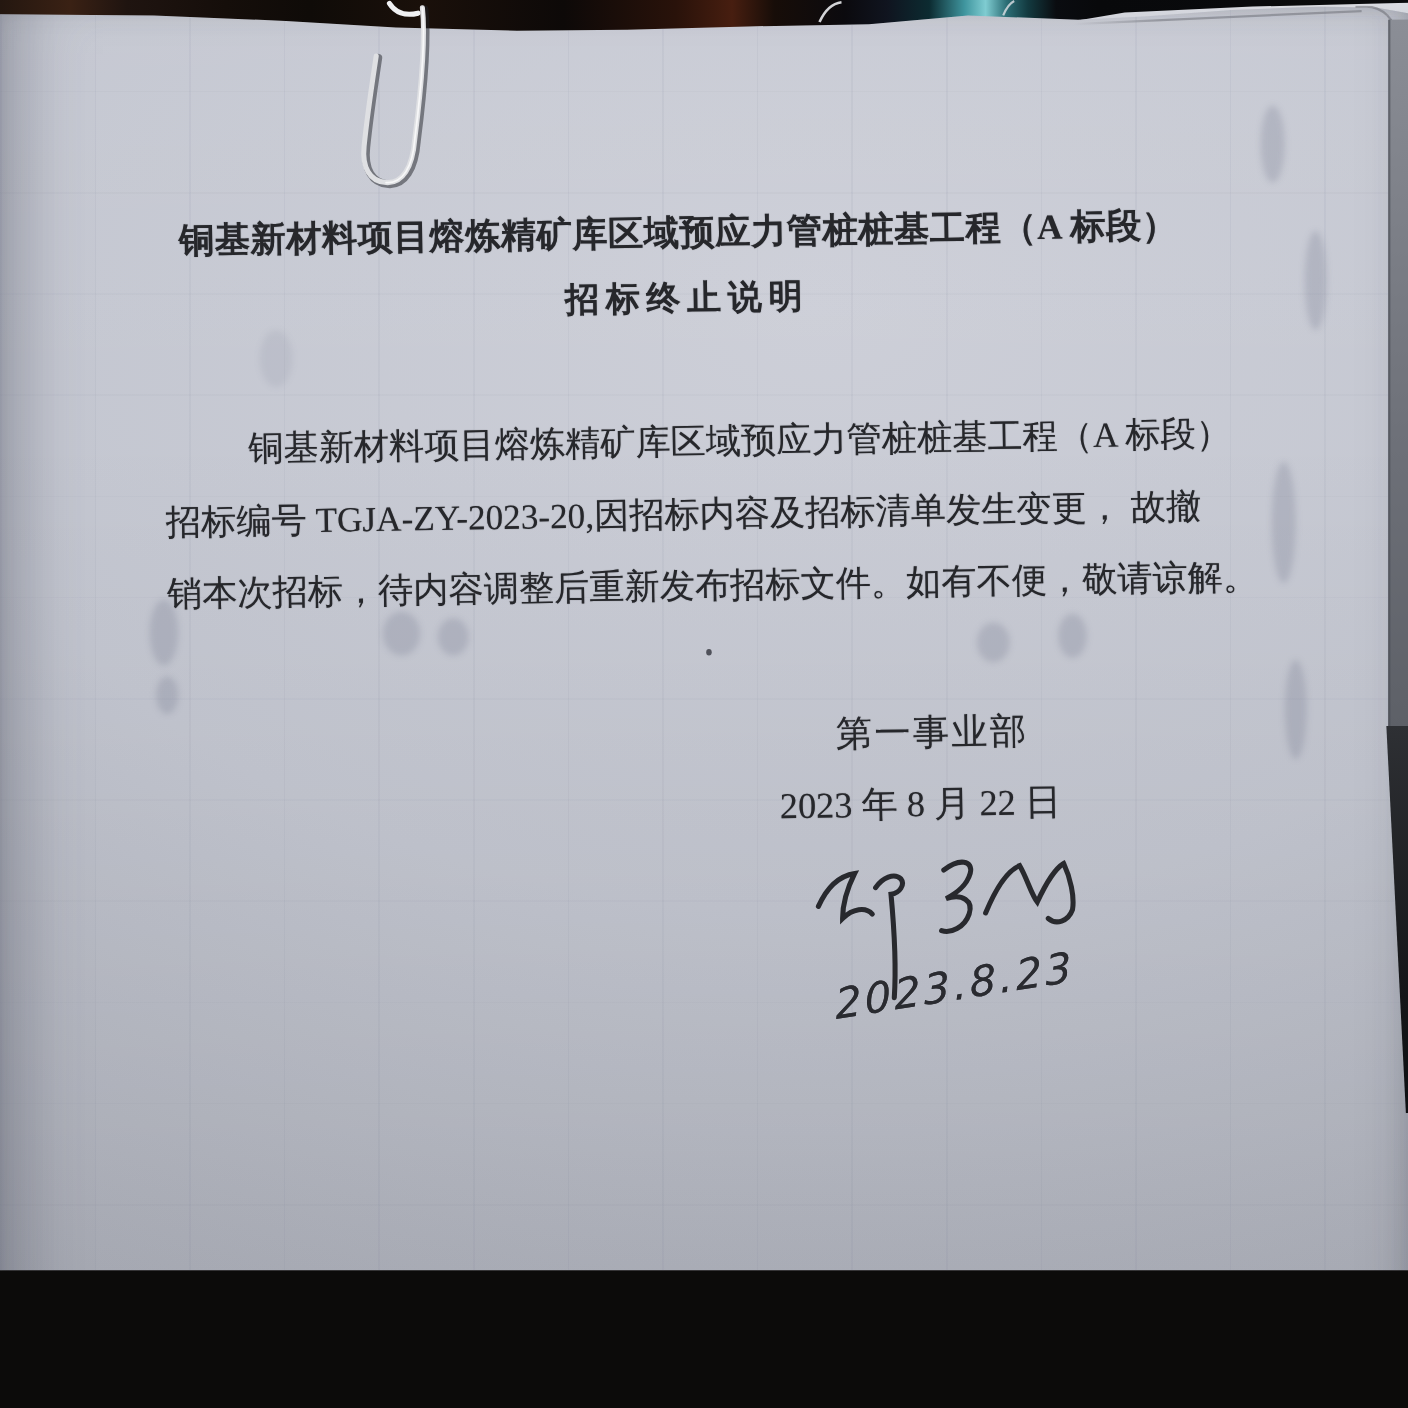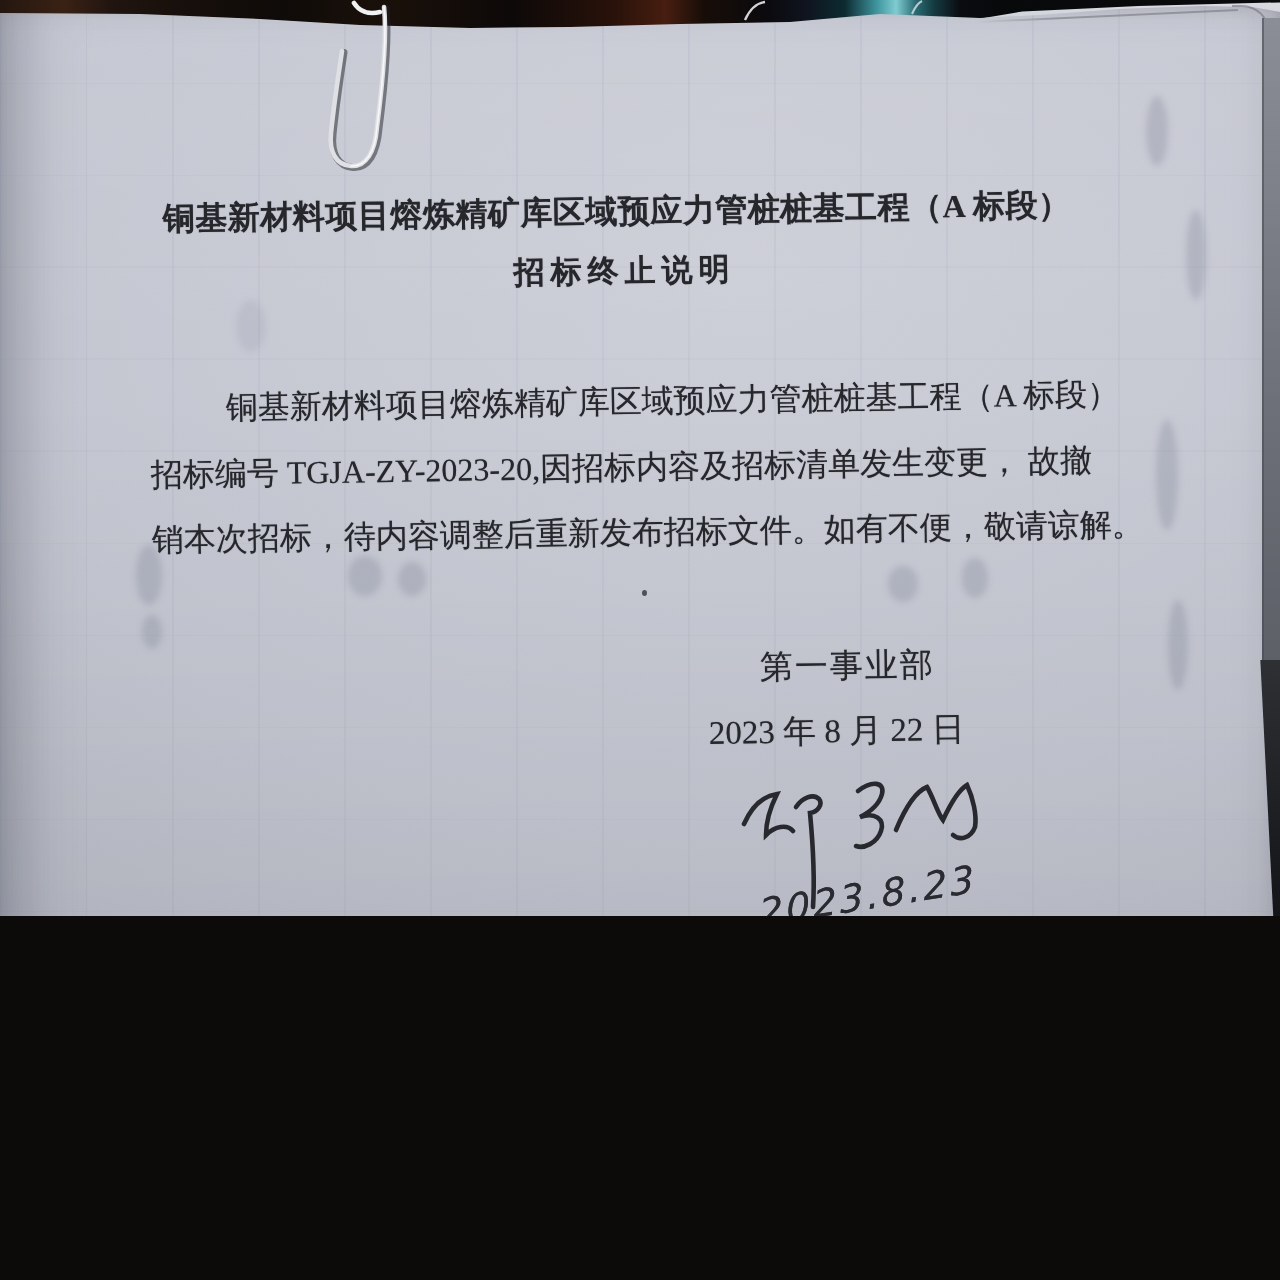--- a/index.html
+++ b/index.html
@@ -1,17 +1,17 @@
 <!DOCTYPE html>
 <html><head>
 <meta charset="utf-8">
 <style>
   html,body{margin:0;padding:0;background:#0c0b0a;}
   #stage{
-    position:relative;width:1280px;height:916px;overflow:hidden;
+    position:relative;width:1280px;height:1155px;overflow:hidden;
     font-family:"Liberation Serif","DejaVu Serif",serif;
     background:#0e0c0a;
   }
   
   .tabletop{
     position:absolute;left:0;top:0;width:1280px;height:36px;z-index:0;
     background:linear-gradient(90deg,
       #241710 0%, #3a2114 5%, #1f1410 9%, #150e0a 16%, #0f0b08 22%,
       #1a100a 30%, #0d0908 40%, #29120a 48%, #471e10 52%, #170d08 55%,
       #0b0a0e 60%, #10141f 63%, #0c2b31 66%, #3f959e 68.5%, #7fccd1 70%,

